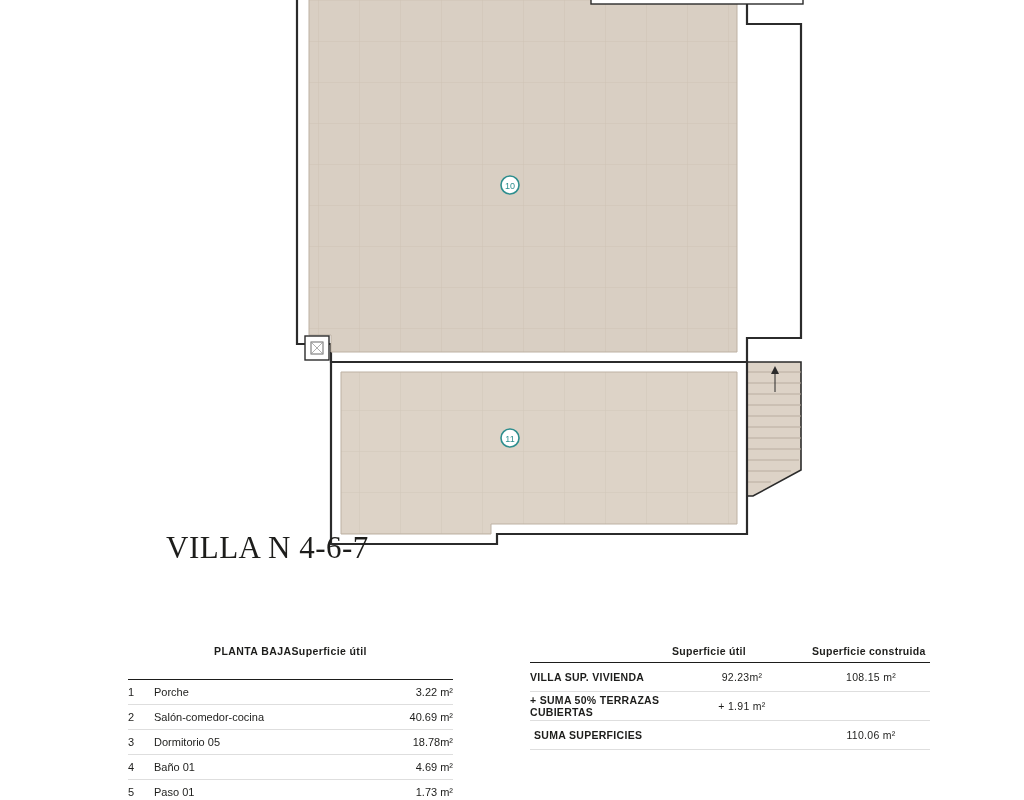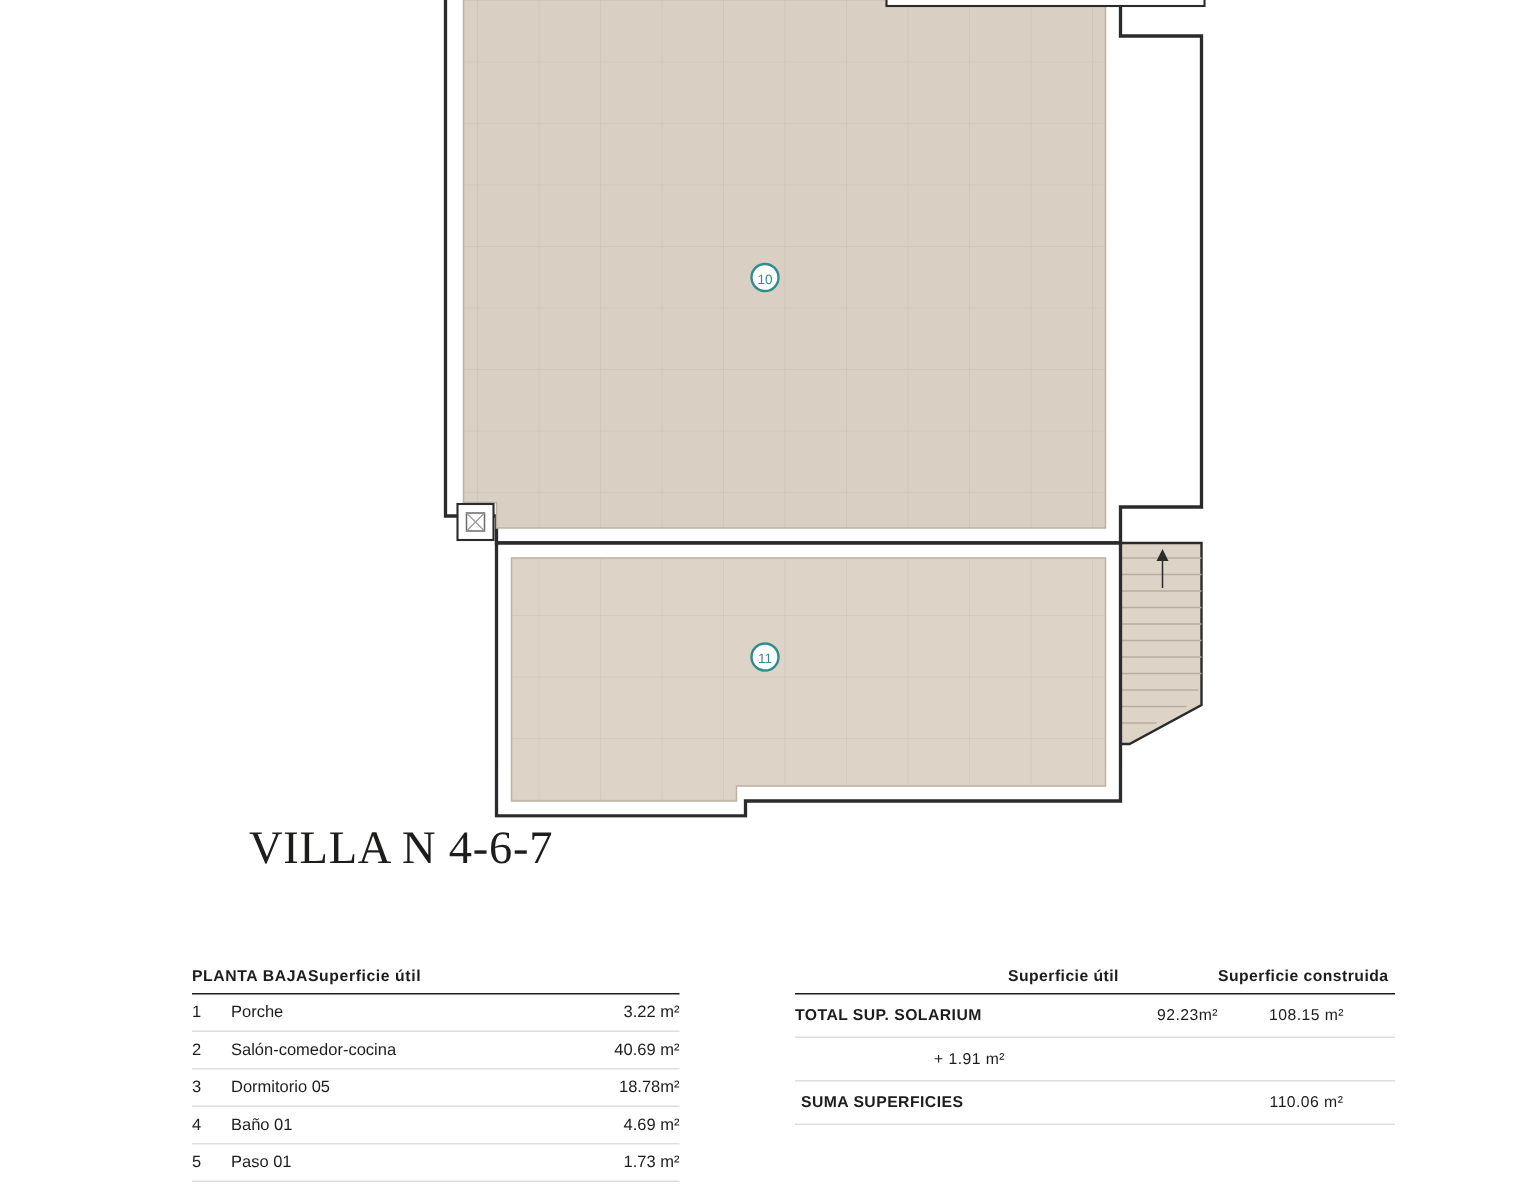--- a/index.html
+++ b/index.html
@@ -23,47 +23,47 @@
     top: 0;
     width: 1024px;
     height: 545px;
     padding-left: 31px;
   }
 
   
   .title-block {
     position: absolute;
     left: 166px;
-    top: 545px;
+    top: 528px;
     width: 500px;
   }
   .title-line {
     font-family: "Liberation Serif", serif;
     font-size: 31px;
     letter-spacing: 0.5px;
     line-height: 1.28;
     color: #1d1d1b;
     white-space: nowrap;
   }
 
   
   .table-left {
     position: absolute;
     left: 128px;
     top: 645px;
     width: 325px;
   }
   .tl-head {
     display: flex;
-    justify-content: flex-start;
+    justify-content: center;
     align-items: flex-end;
     font-size: 10.5px;
     font-weight: bold;
     letter-spacing: 0.4px;
-    padding-bottom: 5px;
+    padding-bottom: 22px;
     border-bottom: 1px solid #1d1d1b;
   }
   .tl-head .th-left { }
   .tl-head .th-right { font-weight: bold; }
   .tl-row {
     display: flex;
     align-items: center;
     font-size: 11px;
     height: 24px;
     border-bottom: 1px solid #dedede;
@@ -116,21 +116,21 @@
     font-weight: bold;
     letter-spacing: 0.3px;
     height: 28px;
     border-bottom: 1px solid #dedede;
   }
   .tr-row .label {
     flex: 1 1 auto;
   }
   .tr-row .v1 {
     flex: 0 0 140px;
-    text-align: right;
+    text-align: center;
     font-weight: normal;
   }
   .tr-row .v2 {
     flex: 0 0 118px;
     text-align: center;
     font-weight: normal;
   }
   .tr-row.indent .label { padding-left: 4px; }
 </style>
 </head>
@@ -241,25 +241,26 @@
   </div>
 </div>
 
 <div class="table-right">
   <div class="tr-head">
     <span class="sp"></span>
     <span class="c1">Superficie útil</span>
     <span class="c2">Superficie construida</span>
   </div>
   <div class="tr-row">
-    <span class="label">TOTAL SUP. SOLARIUM</span>
+    <span class="label">VILLA SUP. VIVIENDA</span>
     <span class="v1">92.23m²</span>
     <span class="v2">108.15 m²</span>
   </div>
   <div class="tr-row">
+    <span class="label">+ SUMA 50% TERRAZAS CUBIERTAS</span>
     <span class="v1">+ 1.91 m²</span>
     <span class="v2"></span>
   </div>
   <div class="tr-row indent">
     <span class="label">SUMA SUPERFICIES</span>
     <span class="v1"></span>
     <span class="v2">110.06 m²</span>
   </div>
 </div>
 

